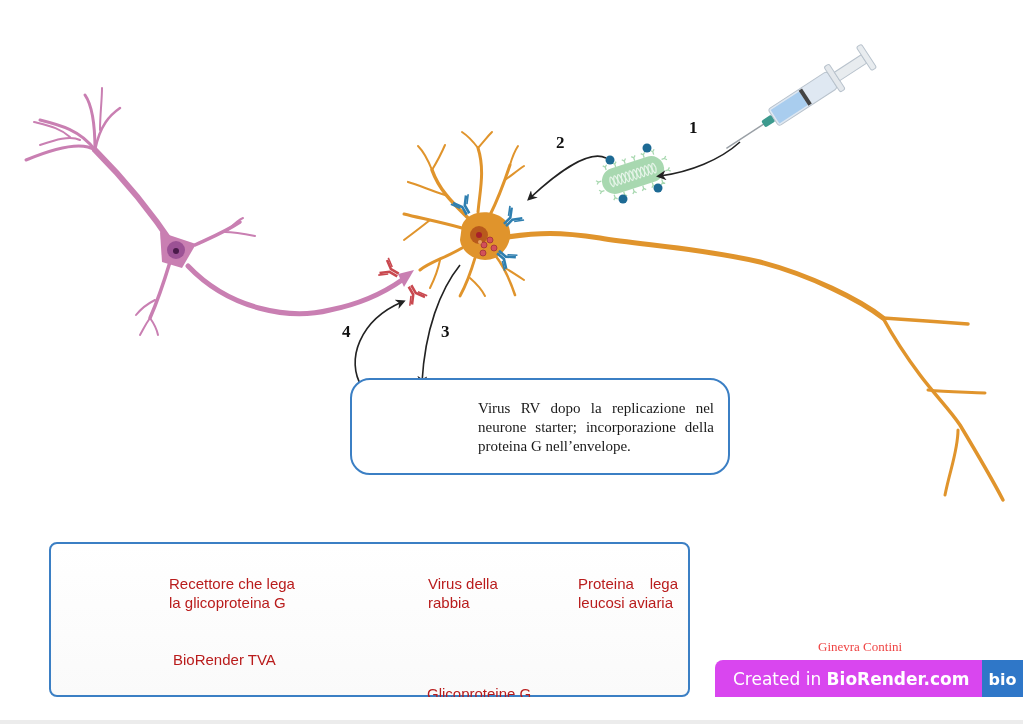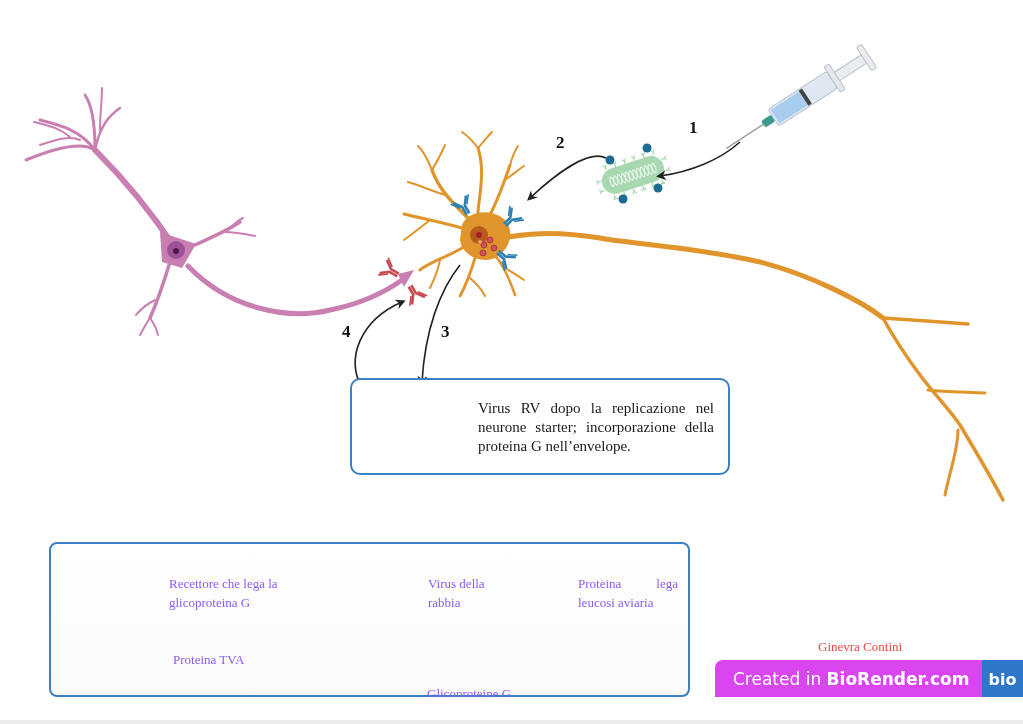--- a/index.html
+++ b/index.html
@@ -16,36 +16,36 @@
   .bottom-strip-line {
     position: absolute; left: 0; top: 720px; width: 1023px; height: 4px;
     background: #ececec;
   }
   .step-label {
     position: absolute; font-family: "Liberation Serif", serif; font-weight: bold;
     font-size: 17px; color: #111;
   }
   .info-box {
     position: absolute; left: 350px; top: 378px; width: 380px; height: 97px;
-    border: 2px solid #3b7fc4; border-radius: 10px; box-sizing: border-box;
+    border: 2px solid #3b7fc4; border-radius: 20px; box-sizing: border-box;
     background: #fff;
   }
   .info-text {
     position: absolute; left: 126px; top: 19px; width: 236px;
     font-size: 15px; line-height: 19px; color: #1a1a1a; text-align: justify;
     text-align-last: left;
   }
   .legend-box {
     position: absolute; left: 49px; top: 542px; width: 641px; height: 155px;
     border: 2px solid #3b7fc4; border-radius: 8px; box-sizing: border-box;
     background: linear-gradient(#ffffff, #fafafa);
   }
   .legend-text {
-    position: absolute; font-size: 13px; line-height: 19px; color: #8b5cf6;
-    font-family: Liberation Serif, serif;
+    position: absolute; font-size: 15px; line-height: 19px; color: #b91c1c;
+    font-family: Liberation Sans, sans-serif;
   }
   .author {
     position: absolute; left: 818px; top: 639px; font-size: 13px; color: #ef4444;
     font-family: "Liberation Serif", serif;
   }
   .biorender {
     position: absolute; left: 715px; top: 660px; width: 308px; height: 38px;
     background: #d946ef; border-top-left-radius: 8px; display: flex; align-items: center;
   }
   .biorender-text {
@@ -232,21 +232,21 @@
   <div class="step-label" style="left:342px;top:322px">4</div>
 
   <div class="info-box">
     <div class="info-text">Virus RV dopo la replicazione nel neurone starter; incorporazione della proteina G nell’envelope.</div>
   </div>
 
   <div class="legend-box"></div>
   <div class="legend-text" style="left:169px;top:574px;width:140px">Recettore che lega la glicoproteina G</div>
   <div class="legend-text" style="left:428px;top:574px;width:85px">Virus della rabbia</div>
   <div class="legend-text" style="left:578px;top:574px;width:100px;text-align:justify;text-align-last:left">Proteina lega leucosi aviaria</div>
-  <div class="legend-text" style="left:173px;top:650px;width:140px">Proteina TVA</div>
+  <div class="legend-text" style="left:173px;top:650px;width:140px">BioRender TVA</div>
   <div class="legend-text" style="left:427px;top:684px;width:140px">Glicoproteine G</div>
 
   <div class="author">Ginevra Contini</div>
 
   <div class="biorender">
     <span class="biorender-text"><span>Created in </span><b>BioRender.com</b></span>
     <div class="bio-logo">bio</div>
   </div>
 
   <div class="bottom-strip"></div>

